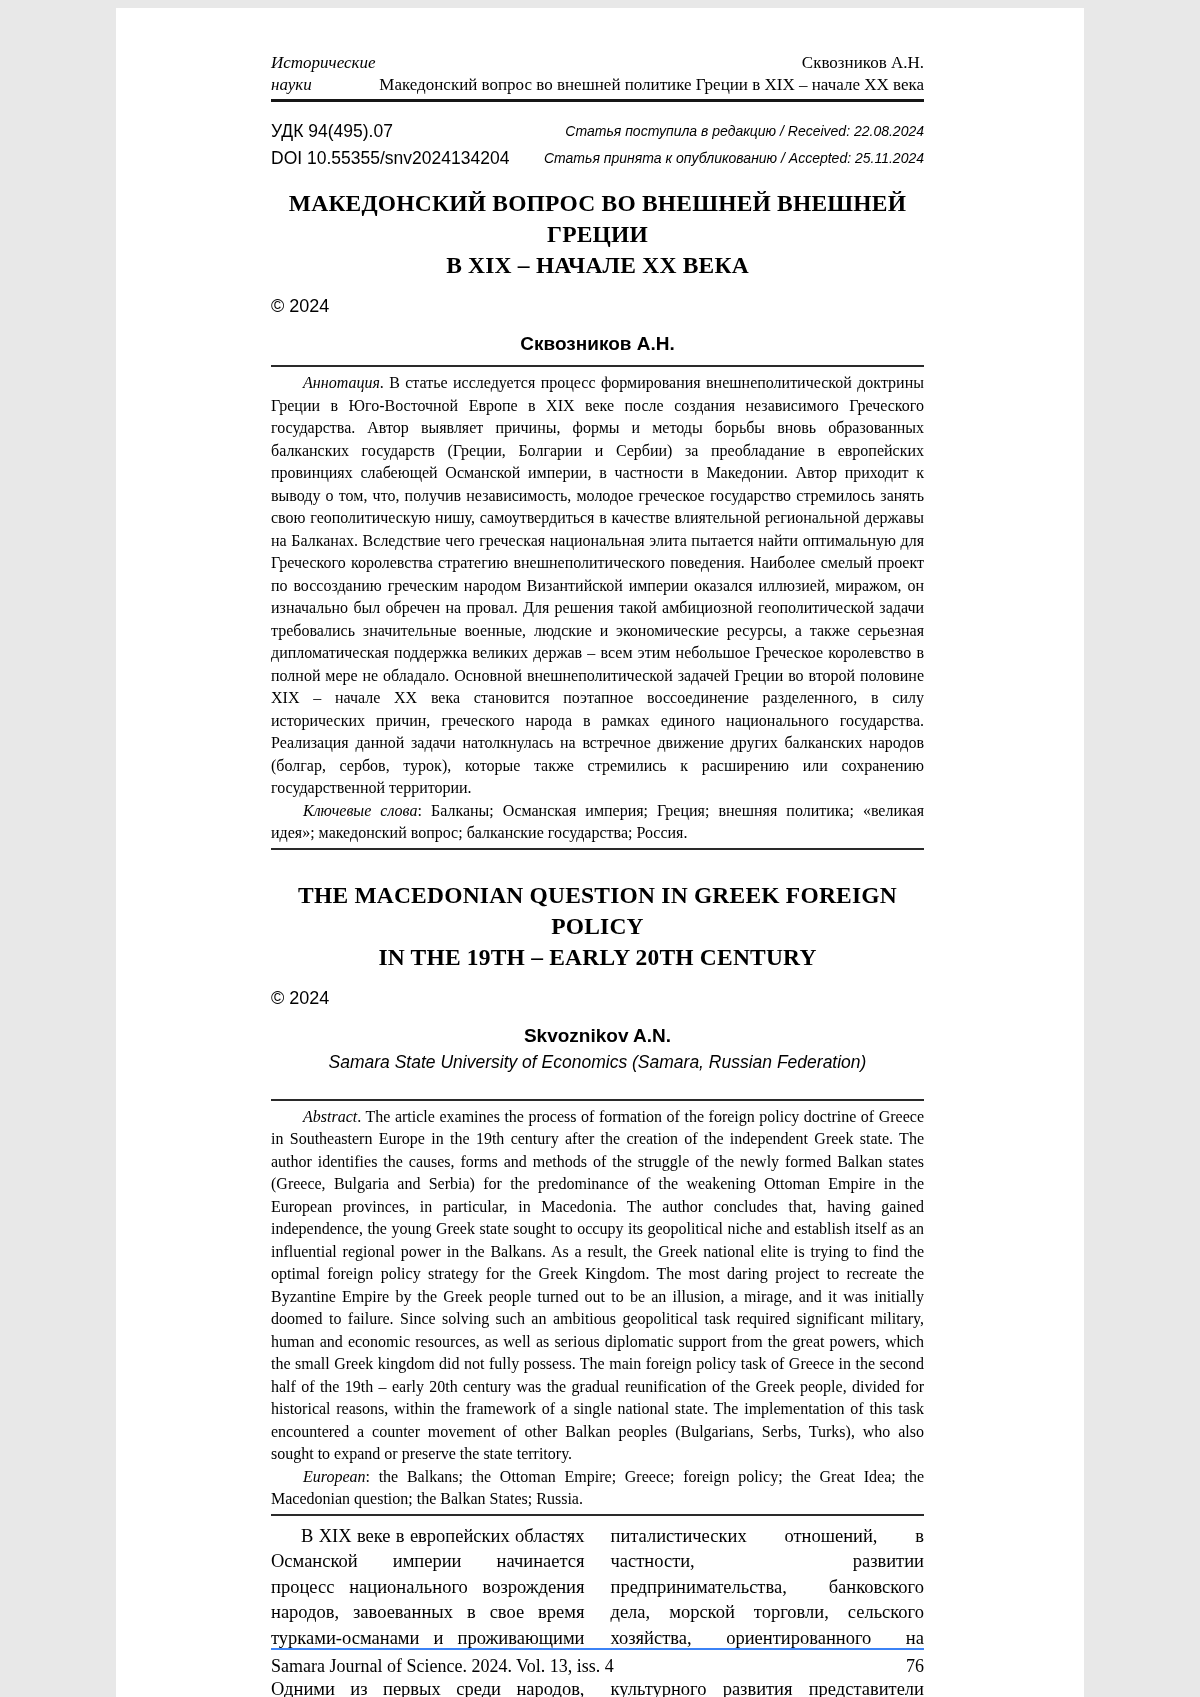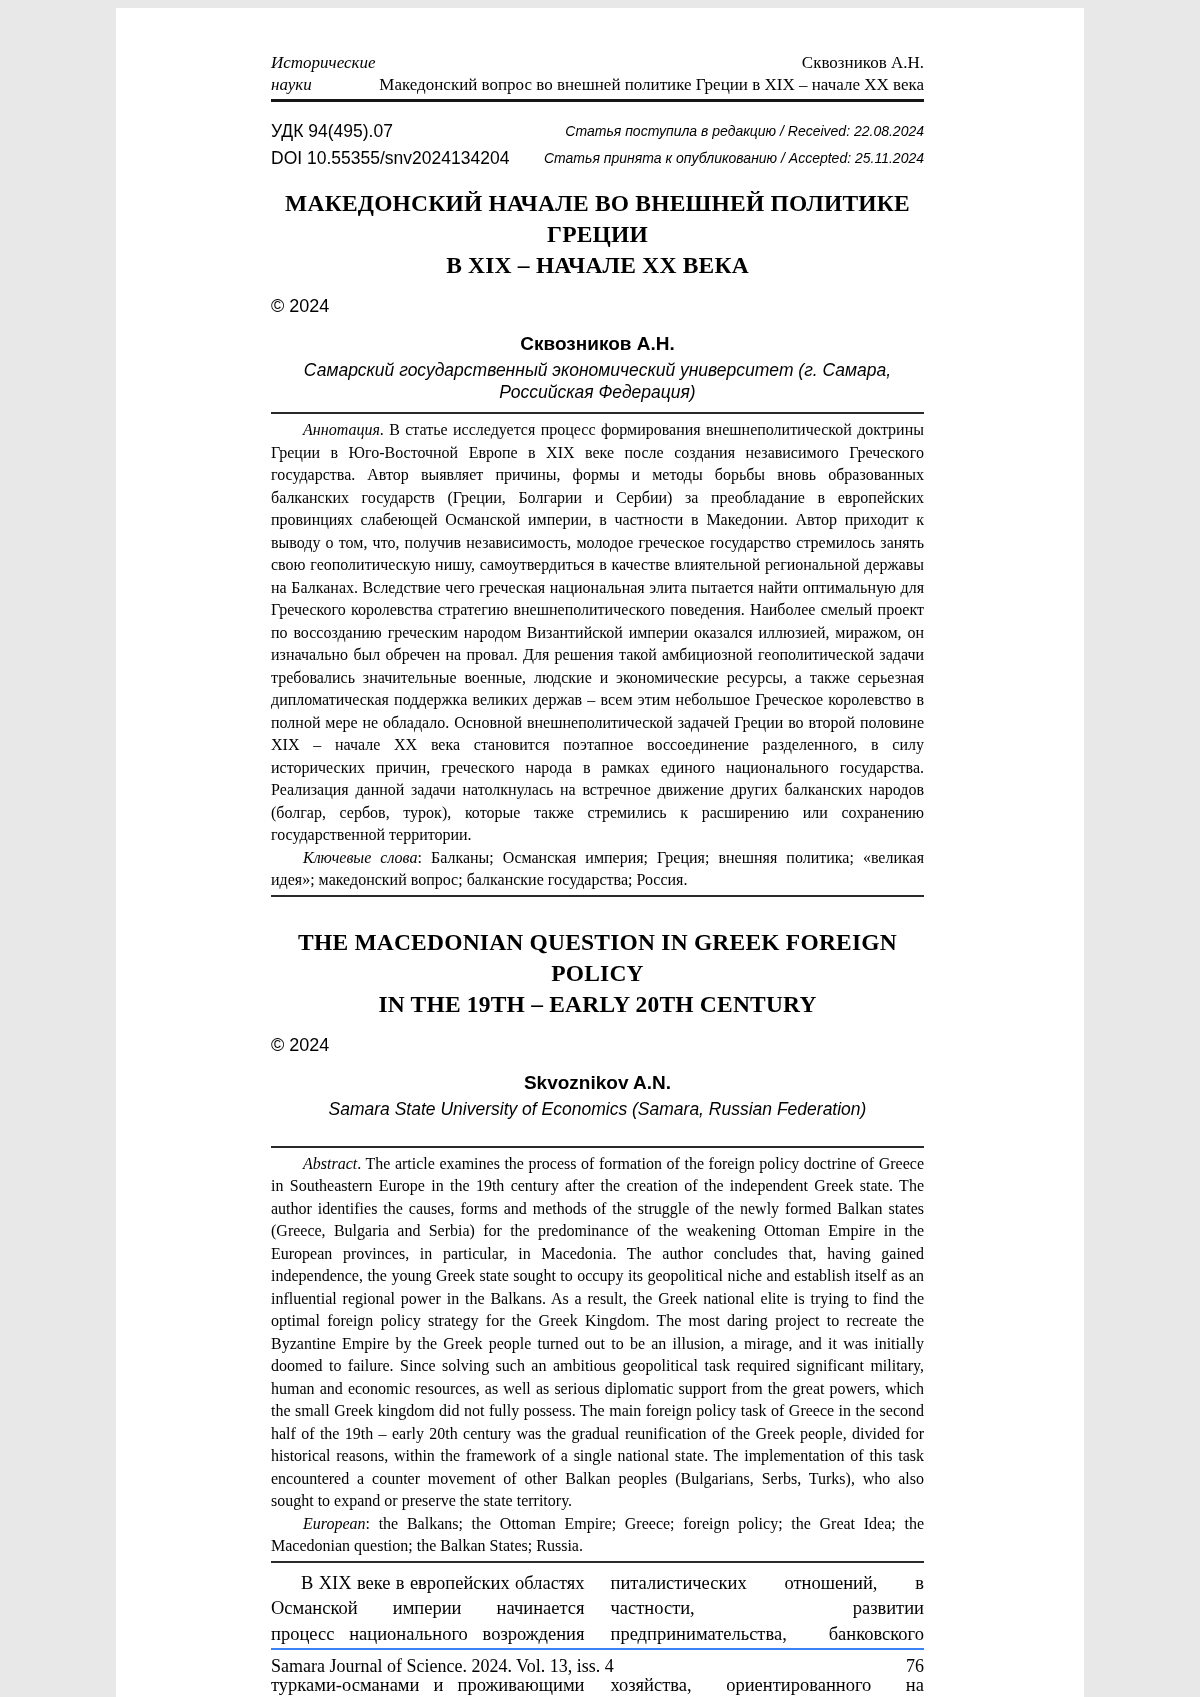--- a/index.html
+++ b/index.html
@@ -78,26 +78,25 @@
         <span>УДК 94(495).07</span>
         <span class="meta-right">Статья поступила в редакцию / Received: 22.08.2024</span>
       </div>
       <div class="meta-row">
         <span>DOI 10.55355/snv2024134204</span>
         <span class="meta-right">Статья принята к опубликованию / Accepted: 25.11.2024</span>
       </div>
     </div>
 
     <div class="title-ru">
-      <div>МАКЕДОНСКИЙ НАЧАЛЕ ВО ВНЕШНЕЙ ПОЛИТИКЕ ГРЕЦИИ</div>
+      <div>МАКЕДОНСКИЙ ВОПРОС ВО ВНЕШНЕЙ ВНЕШНЕЙ ГРЕЦИИ</div>
       <div>В XIX – НАЧАЛЕ XX ВЕКА</div>
     </div>
     <div class="copyright">© 2024</div>
     <div class="author">Сквозников А.Н.</div>
-    <div class="affil">Самарский государственный экономический университет (г. Самара, Российская Федерация)</div>
     <hr class="rule sect-rule-top">
 
     <div class="abstract">
       <p><span class="it">Аннотация</span><span>. В статье исследуется процесс формирования внешнеполитической доктрины Греции в Юго-Восточной Европе в XIX веке после создания независимого Греческого государства. Автор выявляет причины, формы и методы борьбы вновь образованных балканских государств (Греции, Болгарии и Сербии) за преобладание в европейских провинциях слабеющей Османской империи, в частности в Македонии. Автор приходит к выводу о том, что, получив независимость, молодое греческое государство стремилось занять свою геополитическую нишу, самоутвердиться в качестве влиятельной региональной державы на Балканах. Вследствие чего греческая национальная элита пытается найти оптимальную для Греческого королевства стратегию внешнеполитического поведения. Наиболее смелый проект по воссозданию греческим народом Византийской империи оказался иллюзией, миражом, он изначально был обречен на провал. Для решения такой амбициозной геополитической задачи требовались значительные военные, людские и экономические ресурсы, а также серьезная дипломатическая поддержка великих держав – всем этим небольшое Греческое королевство в полной мере не обладало. Основной внешнеполитической задачей Греции во второй половине XIX – начале XX века становится поэтапное воссоединение разделенного, в силу исторических причин, греческого народа в рамках единого национального государства. Реализация данной задачи натолкнулась на встречное движение других балканских народов (болгар, сербов, турок), которые также стремились к расширению или сохранению государственной территории.</span></p>
     </div>
     <p class="kw"><span class="it">Ключевые слова</span><span>: Балканы; Османская империя; Греция; внешняя политика; «великая идея»; македонский вопрос; балканские государства; Россия.</span></p>
     <hr class="rule rule-after-kw">
 
     <div class="title-en" style="margin-top:30px;">
       <div>THE MACEDONIAN QUESTION IN GREEK FOREIGN POLICY</div>

